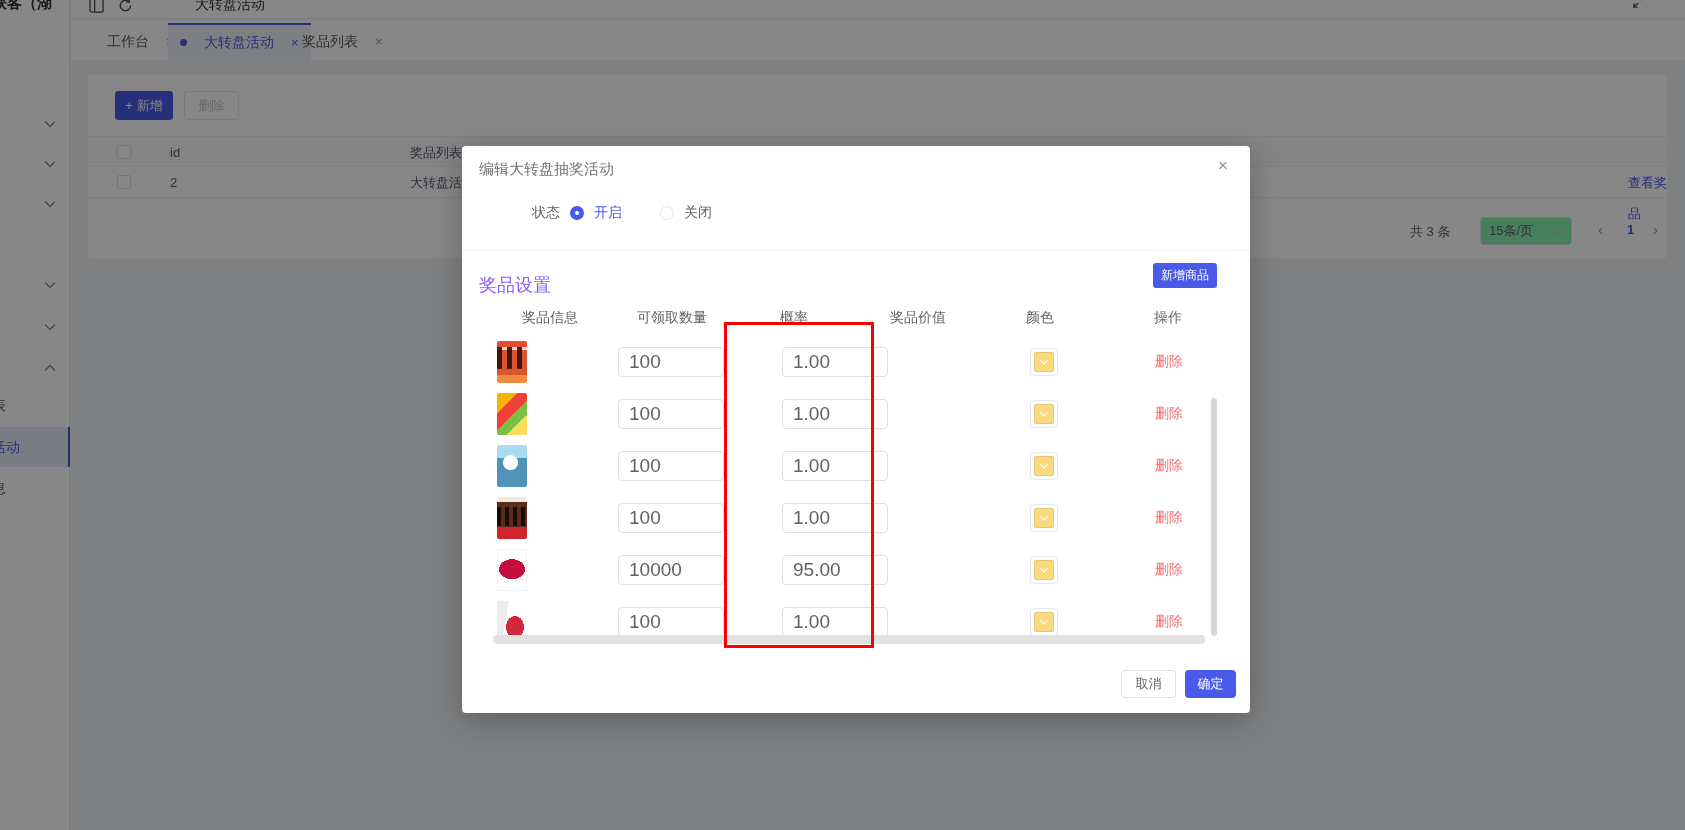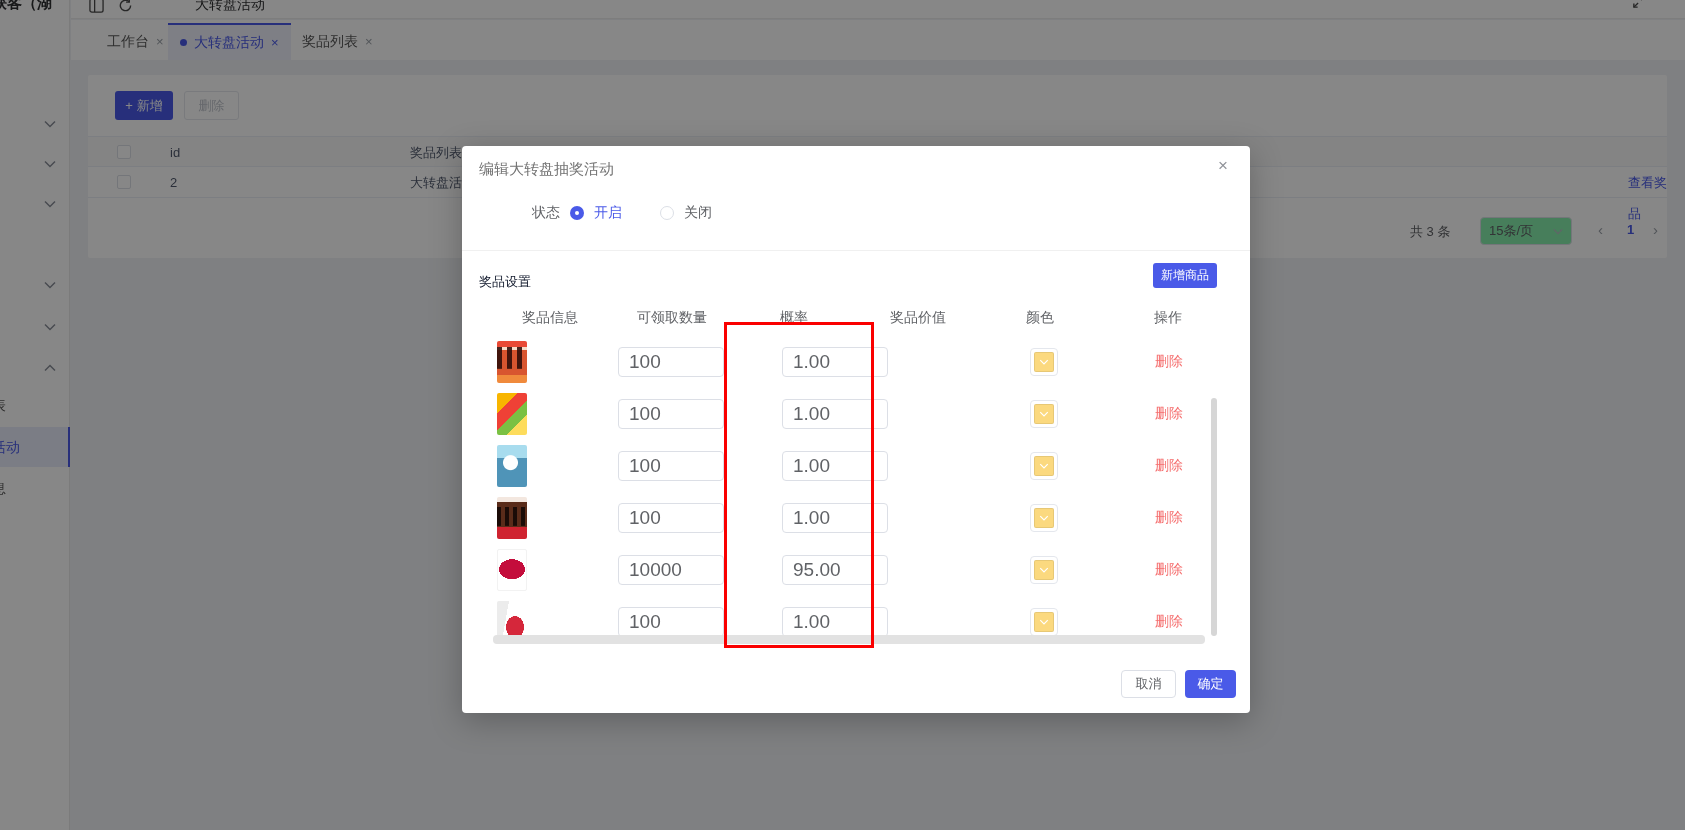--- a/index.html
+++ b/index.html
@@ -22,21 +22,21 @@
 
   
   .topbar{position:absolute;left:71px;top:0;width:1614px;height:19px;background:#fff;border-bottom:1px solid #ededed;overflow:hidden;z-index:1;}
   .topbar-inner{position:absolute;left:0;top:-8px;height:26px;display:flex;align-items:center;gap:14px;padding-left:18px;color:#303133;}
   .tb-icon{width:15px;height:15px;color:#4a4a4a;}
   .tb-crumb{font-size:14px;color:#303133;margin-left:48px;white-space:nowrap;}
   .tb-expand{position:absolute;right:38px;top:-6px;width:15px;height:15px;color:#4a4a4a;}
 
   
   .tabbar{position:absolute;left:71px;top:20px;width:1614px;height:40px;background:#fff;z-index:1;}
-  .tab{position:absolute;top:3px;height:37px;display:flex;align-items:center;gap:7px;font-size:14px;color:#595959;padding:0 12px;cursor:pointer;}
+  .tab{position:absolute;top:3px;height:37px;display:flex;align-items:center;gap:17px;font-size:14px;color:#595959;padding:0 12px;cursor:pointer;}
   .tab .x{font-size:13px;color:#9aa0a8;}
   .tab.active{background:var(--primary-bg);border-top:2px solid var(--primary);color:var(--primary);}
   .tab.active .x{color:var(--primary);}
   .tab .dot{width:7px;height:7px;border-radius:50%;background:var(--primary);}
 
   
   .card{position:absolute;left:88px;top:75px;width:1579px;height:183px;background:#fff;border-radius:2px;z-index:1;}
   .btn{display:inline-flex;align-items:center;justify-content:center;border-radius:3px;font-size:13px;cursor:pointer;border:1px solid transparent;}
   .btn-add{position:absolute;left:27px;top:16px;width:58px;height:29px;background:var(--primary);color:#fff;gap:4px;}
   .btn-del-disabled{position:absolute;left:96px;top:16px;width:55px;height:29px;background:#fff;border-color:#e4e7ed;color:#c0c4cc;}
@@ -57,21 +57,21 @@
   .modal{position:absolute;left:462px;top:146px;width:788px;height:567px;background:#fff;border-radius:4px;box-shadow:0 8px 32px rgba(0,0,0,.25);z-index:20;}
   .m-title{position:absolute;left:17px;top:14px;font-size:15px;color:#737373;}
   .m-close{position:absolute;right:22px;top:10px;font-size:17px;color:#909399;cursor:pointer;}
   .m-status{position:absolute;left:70px;top:58px;display:flex;align-items:center;gap:10px;font-size:14px;color:#606266;text-align:right;}
   .radio{width:14px;height:14px;border-radius:50%;position:relative;cursor:pointer;}
   .radio.on{background:var(--primary);}
   .radio.on::after{content:"";position:absolute;left:5px;top:5px;width:4px;height:4px;border-radius:50%;background:#fff;}
   .radio.off{background:#fff;border:1px solid var(--border);}
   .r-on-label{color:var(--primary);margin-right:28px;}
   .m-divider{position:absolute;left:0;top:104px;width:788px;border-top:1px solid #f0f0f0;}
-  .m-section{position:absolute;left:17px;top:127px;font-size:13px;color:#0f172a;}
+  .m-section{position:absolute;left:17px;top:127px;font-size:18px;color:#8b5cf6;}
   .btn-addprod{position:absolute;left:691px;top:117px;width:64px;height:25px;background:var(--primary);color:#fff;font-size:12px;border-radius:3px;}
   .p-head{position:absolute;top:163px;font-size:14px;color:#606266;transform:translateX(-50%);white-space:nowrap;}
   .prize-list{position:absolute;left:0;top:190px;width:760px;height:308px;overflow:hidden;}
   .p-row{position:relative;width:760px;height:52px;}
   .thumb{position:absolute;left:35px;top:5px;width:30px;height:42px;border-radius:2px;background:#eee;}
   .thumb-0{background:repeating-linear-gradient(90deg,rgba(45,12,8,.88) 0 5px,rgba(0,0,0,0) 5px 10px) 0 32%/100% 52% no-repeat,linear-gradient(180deg,#e94a35 0 14%,#f7ddc8 14% 22%,#d8552f 22% 80%,#f08a3c 80%);}
   .thumb-1{background:linear-gradient(135deg,#f8b500 0 28%,#ef4136 28% 52%,#7ac143 52% 72%,#fddc5c 72%);}
   .thumb-2{background:radial-gradient(circle at 45% 42%,#fff 0 7px,rgba(0,0,0,0) 8px),linear-gradient(180deg,#a8dcee 0 30%,#4f94b8 30%);}
   .thumb-3{background:repeating-linear-gradient(90deg,rgba(20,8,5,.9) 0 4px,rgba(0,0,0,0) 4px 8px) 0 45%/100% 45% no-repeat,linear-gradient(180deg,#f3e7df 0 12%,#5a2c1a 12% 72%,#cf2330 72%);}
   .thumb-4{background:radial-gradient(ellipse 13px 10px at 50% 48%,#c40d3c 0 99%,rgba(0,0,0,0)),#fff;border:1px solid #f2f2f2;}

